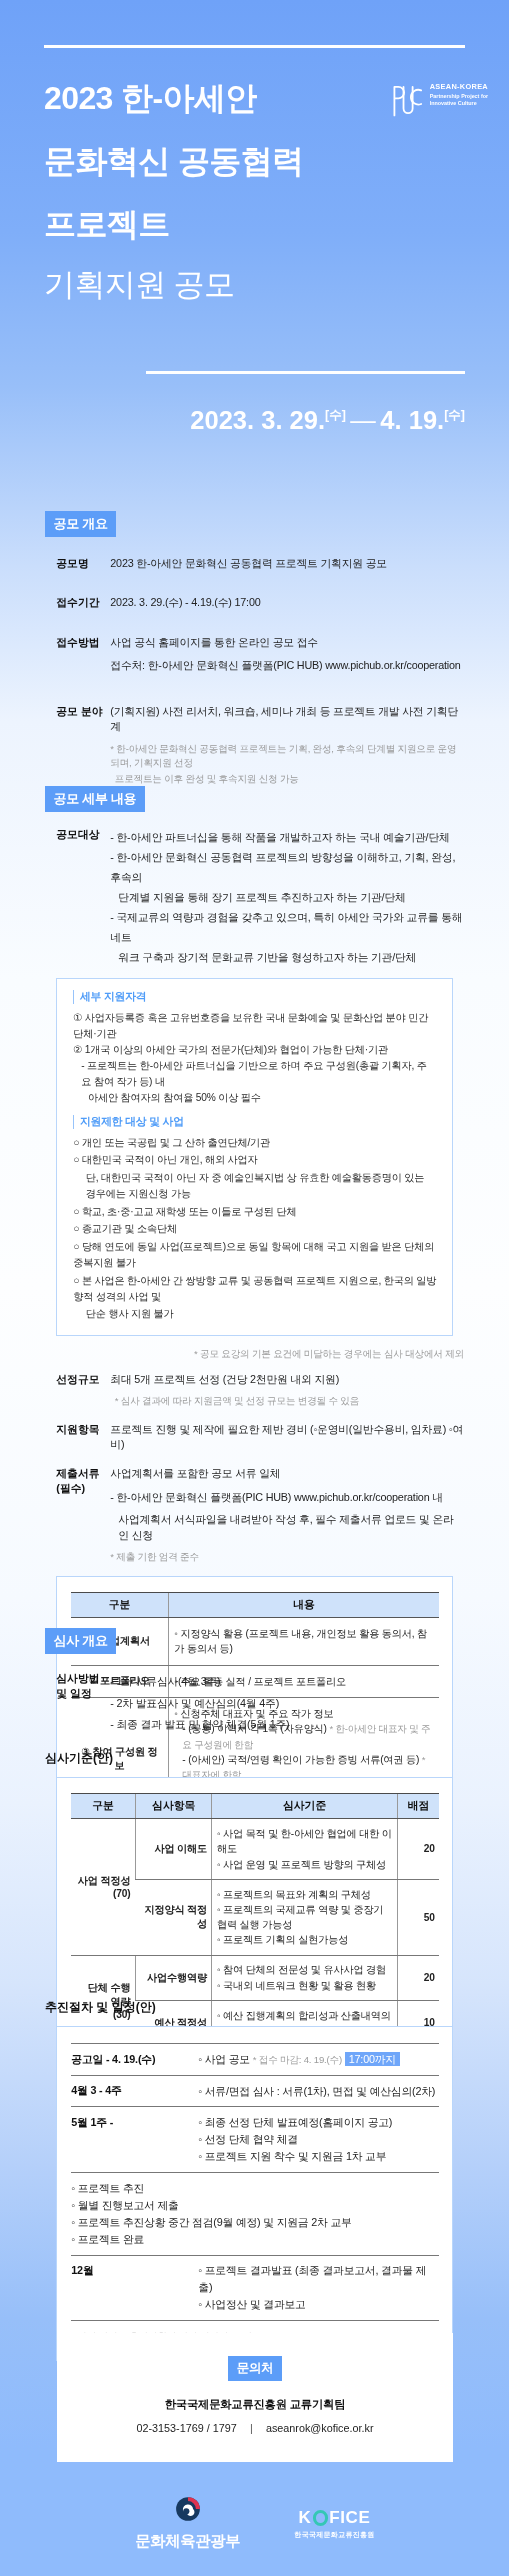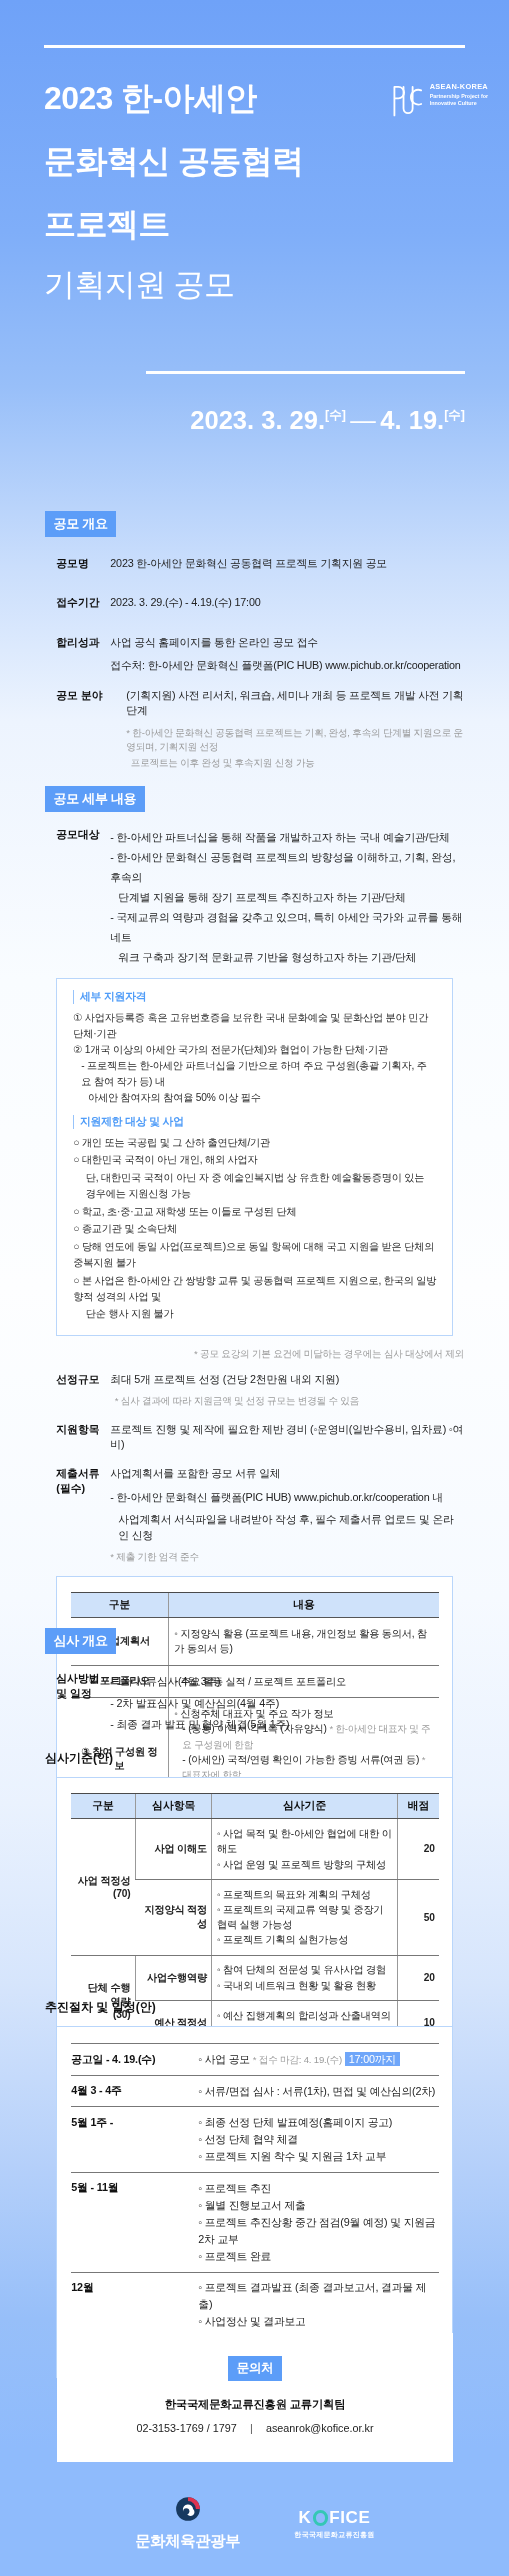--- a/index.html
+++ b/index.html
@@ -124,28 +124,28 @@
       <div class="def-label">공모명</div>
       <div class="def-val">2023 한-아세안 문화혁신 공동협력 프로젝트 기획지원 공모</div>
     </div>
 
     <div class="def-row" style="margin-top:24px;">
       <div class="def-label">접수기간</div>
       <div class="def-val">2023. 3. 29.(수) - 4.19.(수) 17:00</div>
     </div>
 
     <div class="def-row" style="margin-top:24px;">
-      <div class="def-label">합리성과</div>
+      <div class="def-label">접수방법</div>
       <div class="def-val">
         <span>사업 공식 홈페이지를 통한 온라인 공모 접수</span>
         <span class="sub">접수처: 한-아세안 문화혁신 플랫폼(PIC HUB) www.pichub.or.kr/cooperation</span>
       </div>
     </div>
 
-    <div class="def-row" style="margin-top:14px;gap:16px;">
+    <div class="def-row" style="margin-top:30px;">
       <div class="def-label">공모 분야</div>
       <div class="def-val">
         <span>(기획지원) 사전 리서치, 워크숍, 세미나 개최 등 프로젝트 개발 사전 기획단계</span>
         <span class="sub gray note-sm" style="margin-top:7.4px;">* 한-아세안 문화혁신 공동협력 프로젝트는 기획, 완성, 후속의 단계별 지원으로 운영되며, 기획지원 선정</span>
         <span class="sub gray note-sm" style="margin-top:2.3px;margin-left:4.5px;">프로젝트는 이후 완성 및 후속지원 신청 가능</span>
       </div>
     </div>
   </div>
 
   <div class="abs" style="top:786px;left:45px;width:419px;">
@@ -350,21 +350,20 @@
         </div>
         <div class="sch-row">
           <div class="sch-label">5월 1주 -</div>
           <div class="sch-items">
             <div>◦ 최종 선정 단체 발표예정(홈페이지 공고)</div>
             <div>◦ 선정 단체 협약 체결</div>
             <div>◦ 프로젝트 지원 착수 및 지원금 1차 교부</div>
           </div>
         </div>
         <div class="sch-row">
-          <div class="sch-label">5월 - 11월</div>
           <div class="sch-items">
             <div>◦ 프로젝트 추진</div>
             <div>◦ 월별 진행보고서 제출</div>
             <div>◦ 프로젝트 추진상황 중간 점검(9월 예정) 및 지원금 2차 교부</div>
             <div>◦ 프로젝트 완료</div>
           </div>
         </div>
         <div class="sch-row last">
           <div class="sch-label">12월</div>
           <div class="sch-items">

